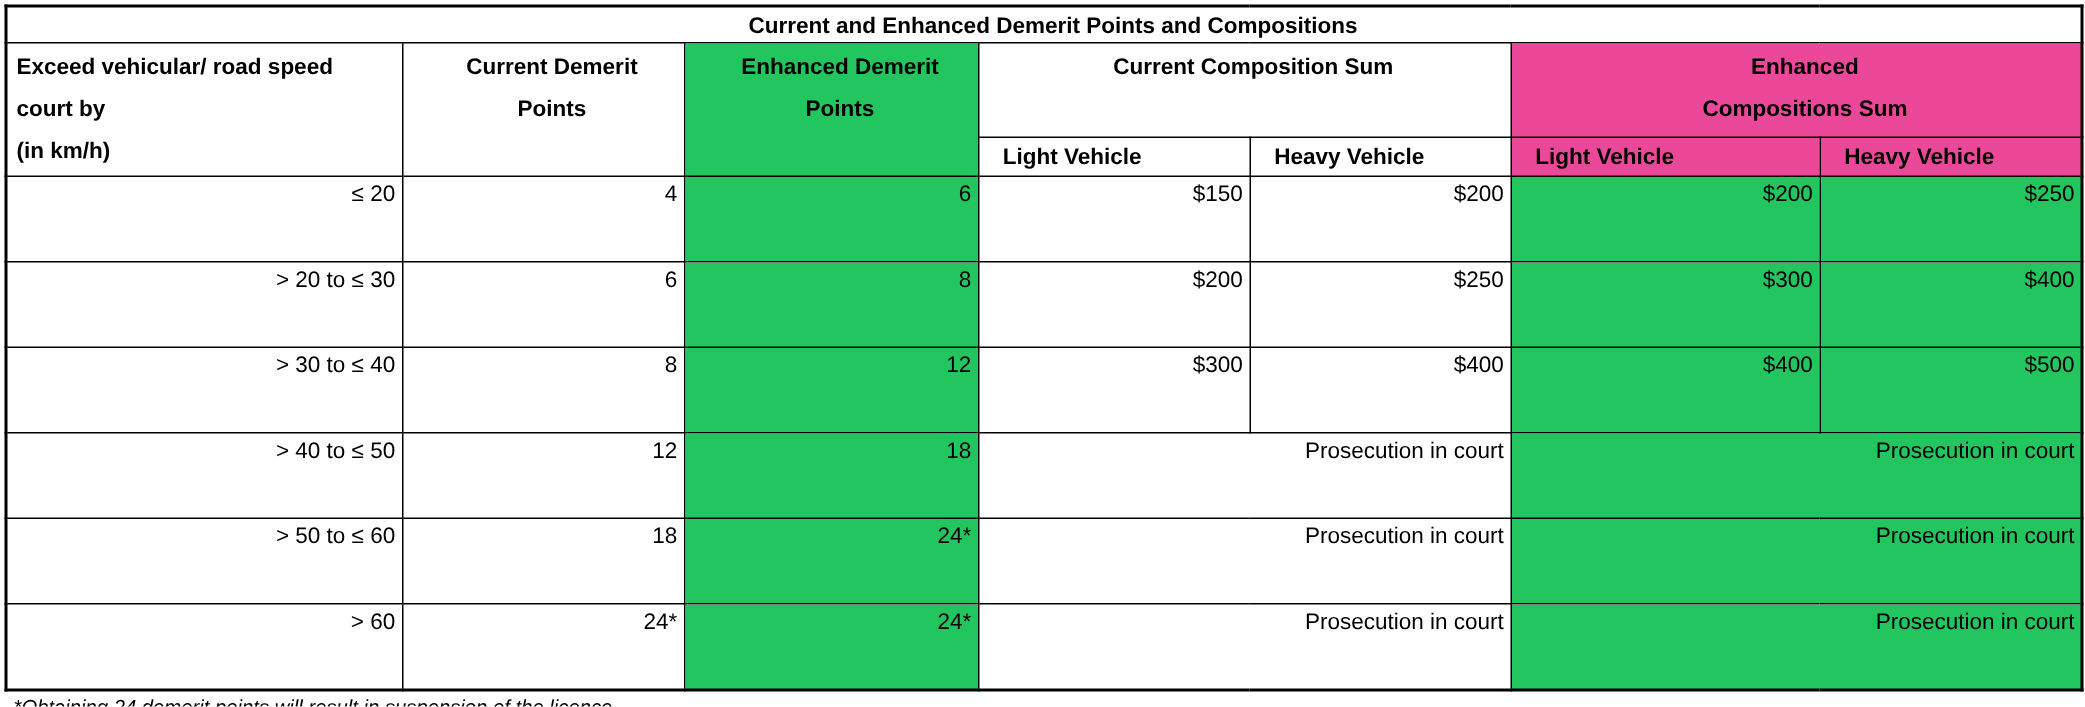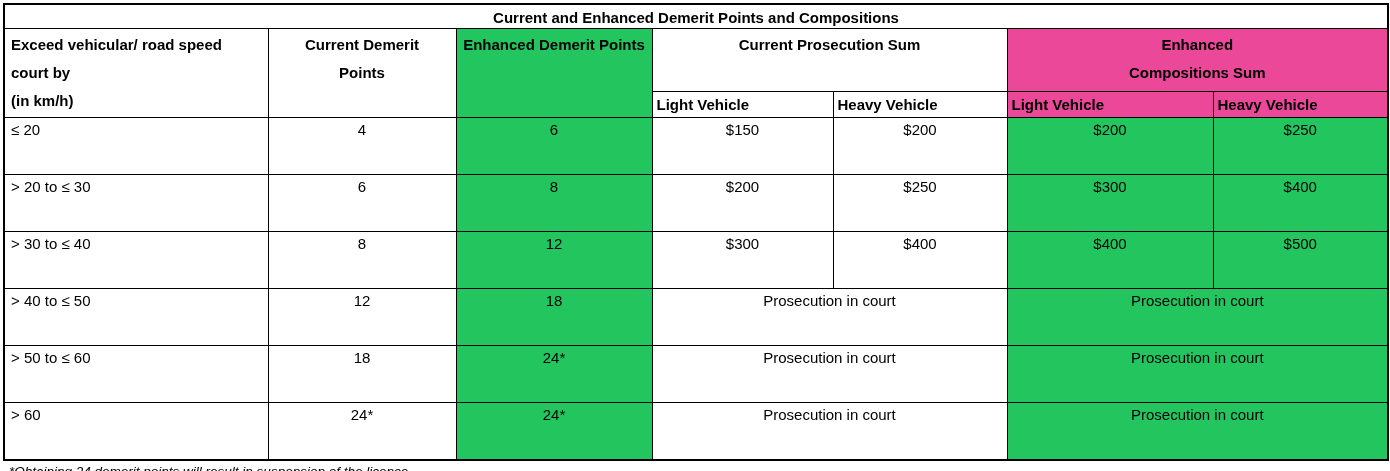--- a/index.html
+++ b/index.html
@@ -15,21 +15,21 @@
 
   table.tbl {
     border-collapse: collapse;
     table-layout: fixed;
     width: 1384px;
     border: 2px solid #000;
   }
   td {
     border: 1px solid #000;
     vertical-align: top;
-    padding: 3px 4px 2px 4px;
+    padding: 3px 4px 2px 16px;
     font-size: 15px;
     overflow: hidden;
   }
   .title-cell {
     text-align: center;
     font-weight: bold;
     height: 24px;
     padding-top: 4px;
     line-height: 17px;
   }
@@ -42,21 +42,21 @@
   .subhdr td {
     font-weight: bold;
     height: 24px;
     line-height: 19px;
     padding-top: 3px;
   }
   .hl { text-align: left; padding-left: 6px; margin-top: 40px; }
   .hc { text-align: center; }
   .blue-med  { background: #22c55e; }
   .blue-light { background: #ec4899; }
-  tr.drow td { height: 57px; line-height: 18px; }
+  tr.drow td { height: 57px; line-height: 18px; text-align: right; }
   .cl { text-align: left; padding-left: 6px; }
   .cc { text-align: center; }
   .footnote {
     margin-top: 3px;
     padding-left: 6px;
     font-style: italic;
     font-size: 13.5px;
     line-height: 16px;
     white-space: nowrap;
   }
@@ -85,21 +85,21 @@
       <td rowspan="2" class="hl">
         <div>Exceed vehicular/ road speed</div>
         <div>court by</div>
         <div>(in km/h)</div>
       </td>
       <td rowspan="2" class="hc">
         <div>Current Demerit</div>
         <div>Points</div>
       </td>
       <td rowspan="2" class="hc blue-med">Enhanced Demerit Points</td>
-      <td colspan="2" class="hc">Current Prosecution Sum</td>
+      <td colspan="2" class="hc">Current Composition Sum</td>
       <td colspan="2" class="hc blue-light">
         <div>Enhanced</div>
         <div>Compositions Sum</div>
       </td>
     </tr>
 
     <tr class="subhdr">
       <td>Light Vehicle</td>
       <td>Heavy Vehicle</td>
       <td class="blue-light">Light Vehicle</td>

